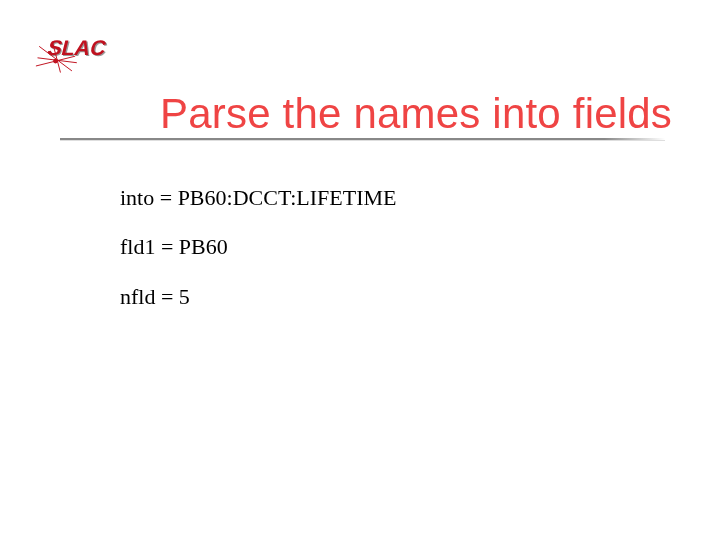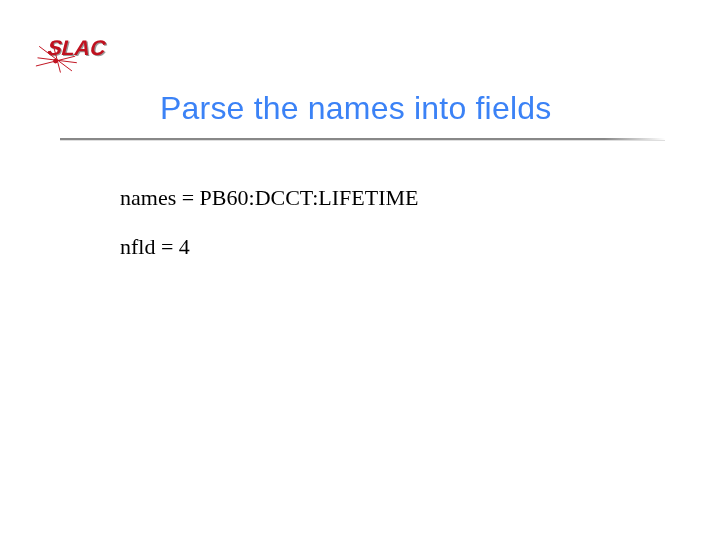--- a/index.html
+++ b/index.html
@@ -20,22 +20,22 @@
     position: absolute;
     left: 35px;
     top: 30px;
     width: 100px;
     height: 45px;
   }
   .title {
     position: absolute;
     left: 160px;
     top: 90px;
-    font-size: 32px;
-    color: #3b82f6;
+    font-size: 42px;
+    color: #ef4444;
     font-weight: 400;
     letter-spacing: 0.2px;
     font-family: Verdana, Geneva, sans-serif;
   }
   .underline {
     position: absolute;
     left: 60px;
     top: 138px;
     width: 605px;
     height: 2px;
@@ -73,17 +73,18 @@
         <line x1="20" y1="14" x2="30" y2="52"></line>
       </g>
       <circle cx="24" cy="38" r="3" fill="#c0111f"></circle>
     </svg>
   </div>
 
   <div class="title">Parse the names into fields</div>
   <div class="underline"></div>
 
   <div class="content">
-    <div class="row">names = PB60:DCCT:LIFETIME</div>
-    <div class="row">nfld = 4</div>
+    <div class="row">into = PB60:DCCT:LIFETIME</div>
+    <div class="row">fld1 = PB60</div>
+    <div class="row">nfld = 5</div>
   </div>
 
 </div>
 
 </body></html>

